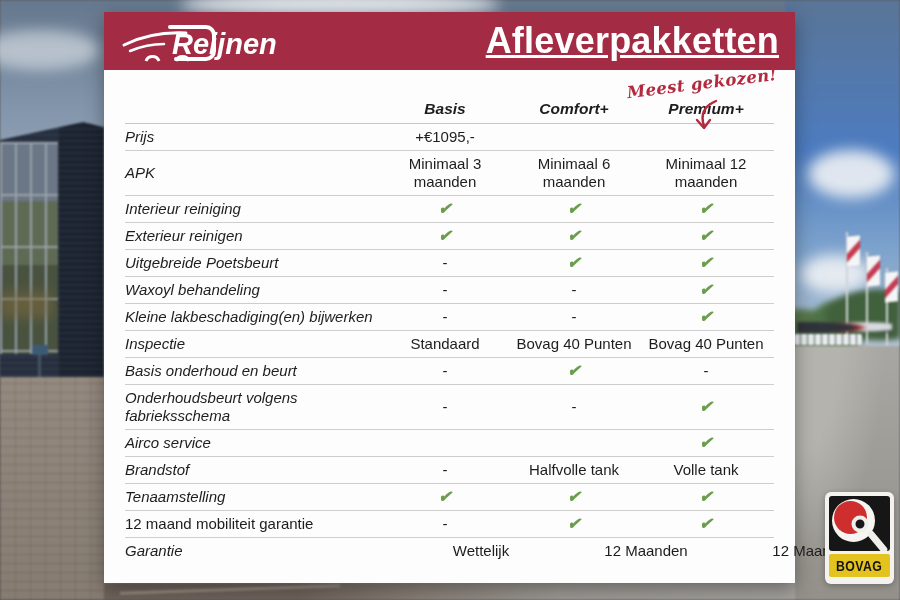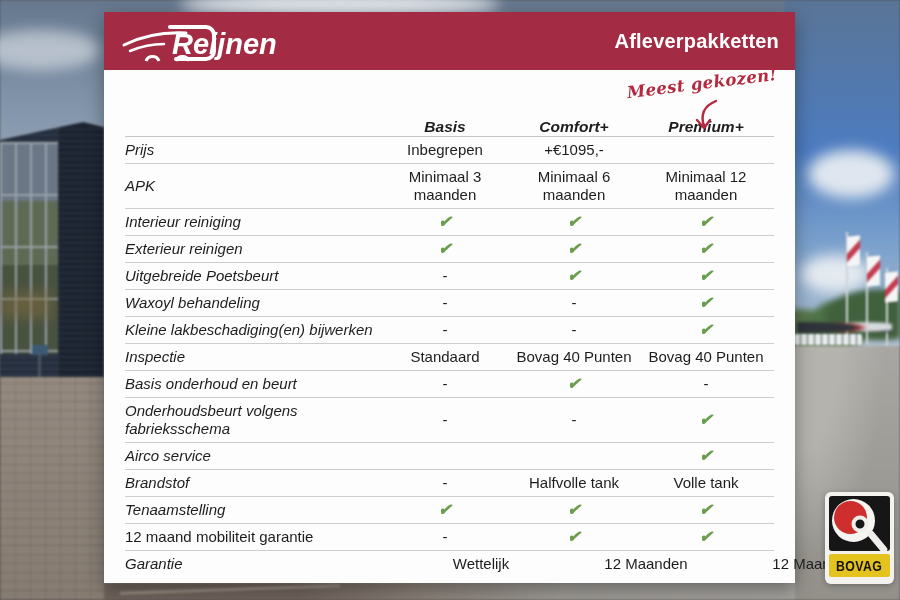--- a/index.html
+++ b/index.html
@@ -63,27 +63,27 @@
        background:linear-gradient(90deg,#6f635b 0 28%,#8a8078 46%,#9d9a95 66%,#a3a19d 100%);}
   .curb-line{position:absolute;left:120px;top:588px;width:220px;height:3px;background:#a99e93;
        transform:rotate(-2deg);opacity:.7;}
 
   
   .card{position:absolute;left:104px;top:12px;width:691px;height:571px;background:#fdfdfd;
         box-shadow:0 6px 18px rgba(0,0,0,.35);z-index:2;}
   .card-header{height:58px;background:#a32c44;display:flex;align-items:center;
         justify-content:space-between;padding:0 16px;box-sizing:border-box;}
   .brand{display:flex;align-items:flex-start;}
-  .title{color:#fff;font-weight:bold;font-size:20px;letter-spacing:.2px;}
+  .title{color:#fff;font-weight:bold;font-size:36px;letter-spacing:.2px;text-decoration:underline;}
 
   
   .table{margin:0 21px;}
   .thead,.tr{display:grid;grid-template-columns:256px 128px 130px 134px;}
-  .thead{height:67px;align-items:end;border-bottom:1px solid #c6c6c6;box-sizing:border-box;
-         }
+  .thead{height:54px;align-items:end;border-bottom:1px solid #c6c6c6;box-sizing:border-box;
+         padding-bottom:5px;}
   .th{font-weight:bold;font-style:italic;font-size:15.5px;text-align:center;}
   .th.label-col{text-align:left;}
   .tr{border-bottom:1px solid #cdcdcd;align-items:center;}
   .tr:last-child{border-bottom:none;gap:36px;}
   .td{padding:4px 0;line-height:18px;font-size:15px;min-height:18px;}
   .td.label{font-style:italic;text-align:left;padding-right:8px;}
   .td.label.upright{font-style:normal;}
   .td.val{text-align:center;}
   .td.val.check{color:#6a9d4e;font-size:16px;font-weight:bold;font-style:italic;}
 
@@ -169,21 +169,20 @@
     <div class="table">
       <div class="thead">
         <div class="th label-col"></div>
         <div class="th">Basis</div>
         <div class="th">Comfort+</div>
         <div class="th">Premium+</div>
       </div>
       <div id="tbody">
           <div class="tr">
             <div class="td label">Prijs</div>
-            <div class="td val">Inbegrepen</div>
             <div class="td val">+€1095,-</div>
           </div>
           <div class="tr">
             <div class="td label">APK</div>
             <div class="td val">Minimaal 3 maanden</div>
             <div class="td val">Minimaal 6 maanden</div>
             <div class="td val">Minimaal 12 maanden</div>
           </div>
           <div class="tr">
             <div class="td label">Interieur reiniging</div>

